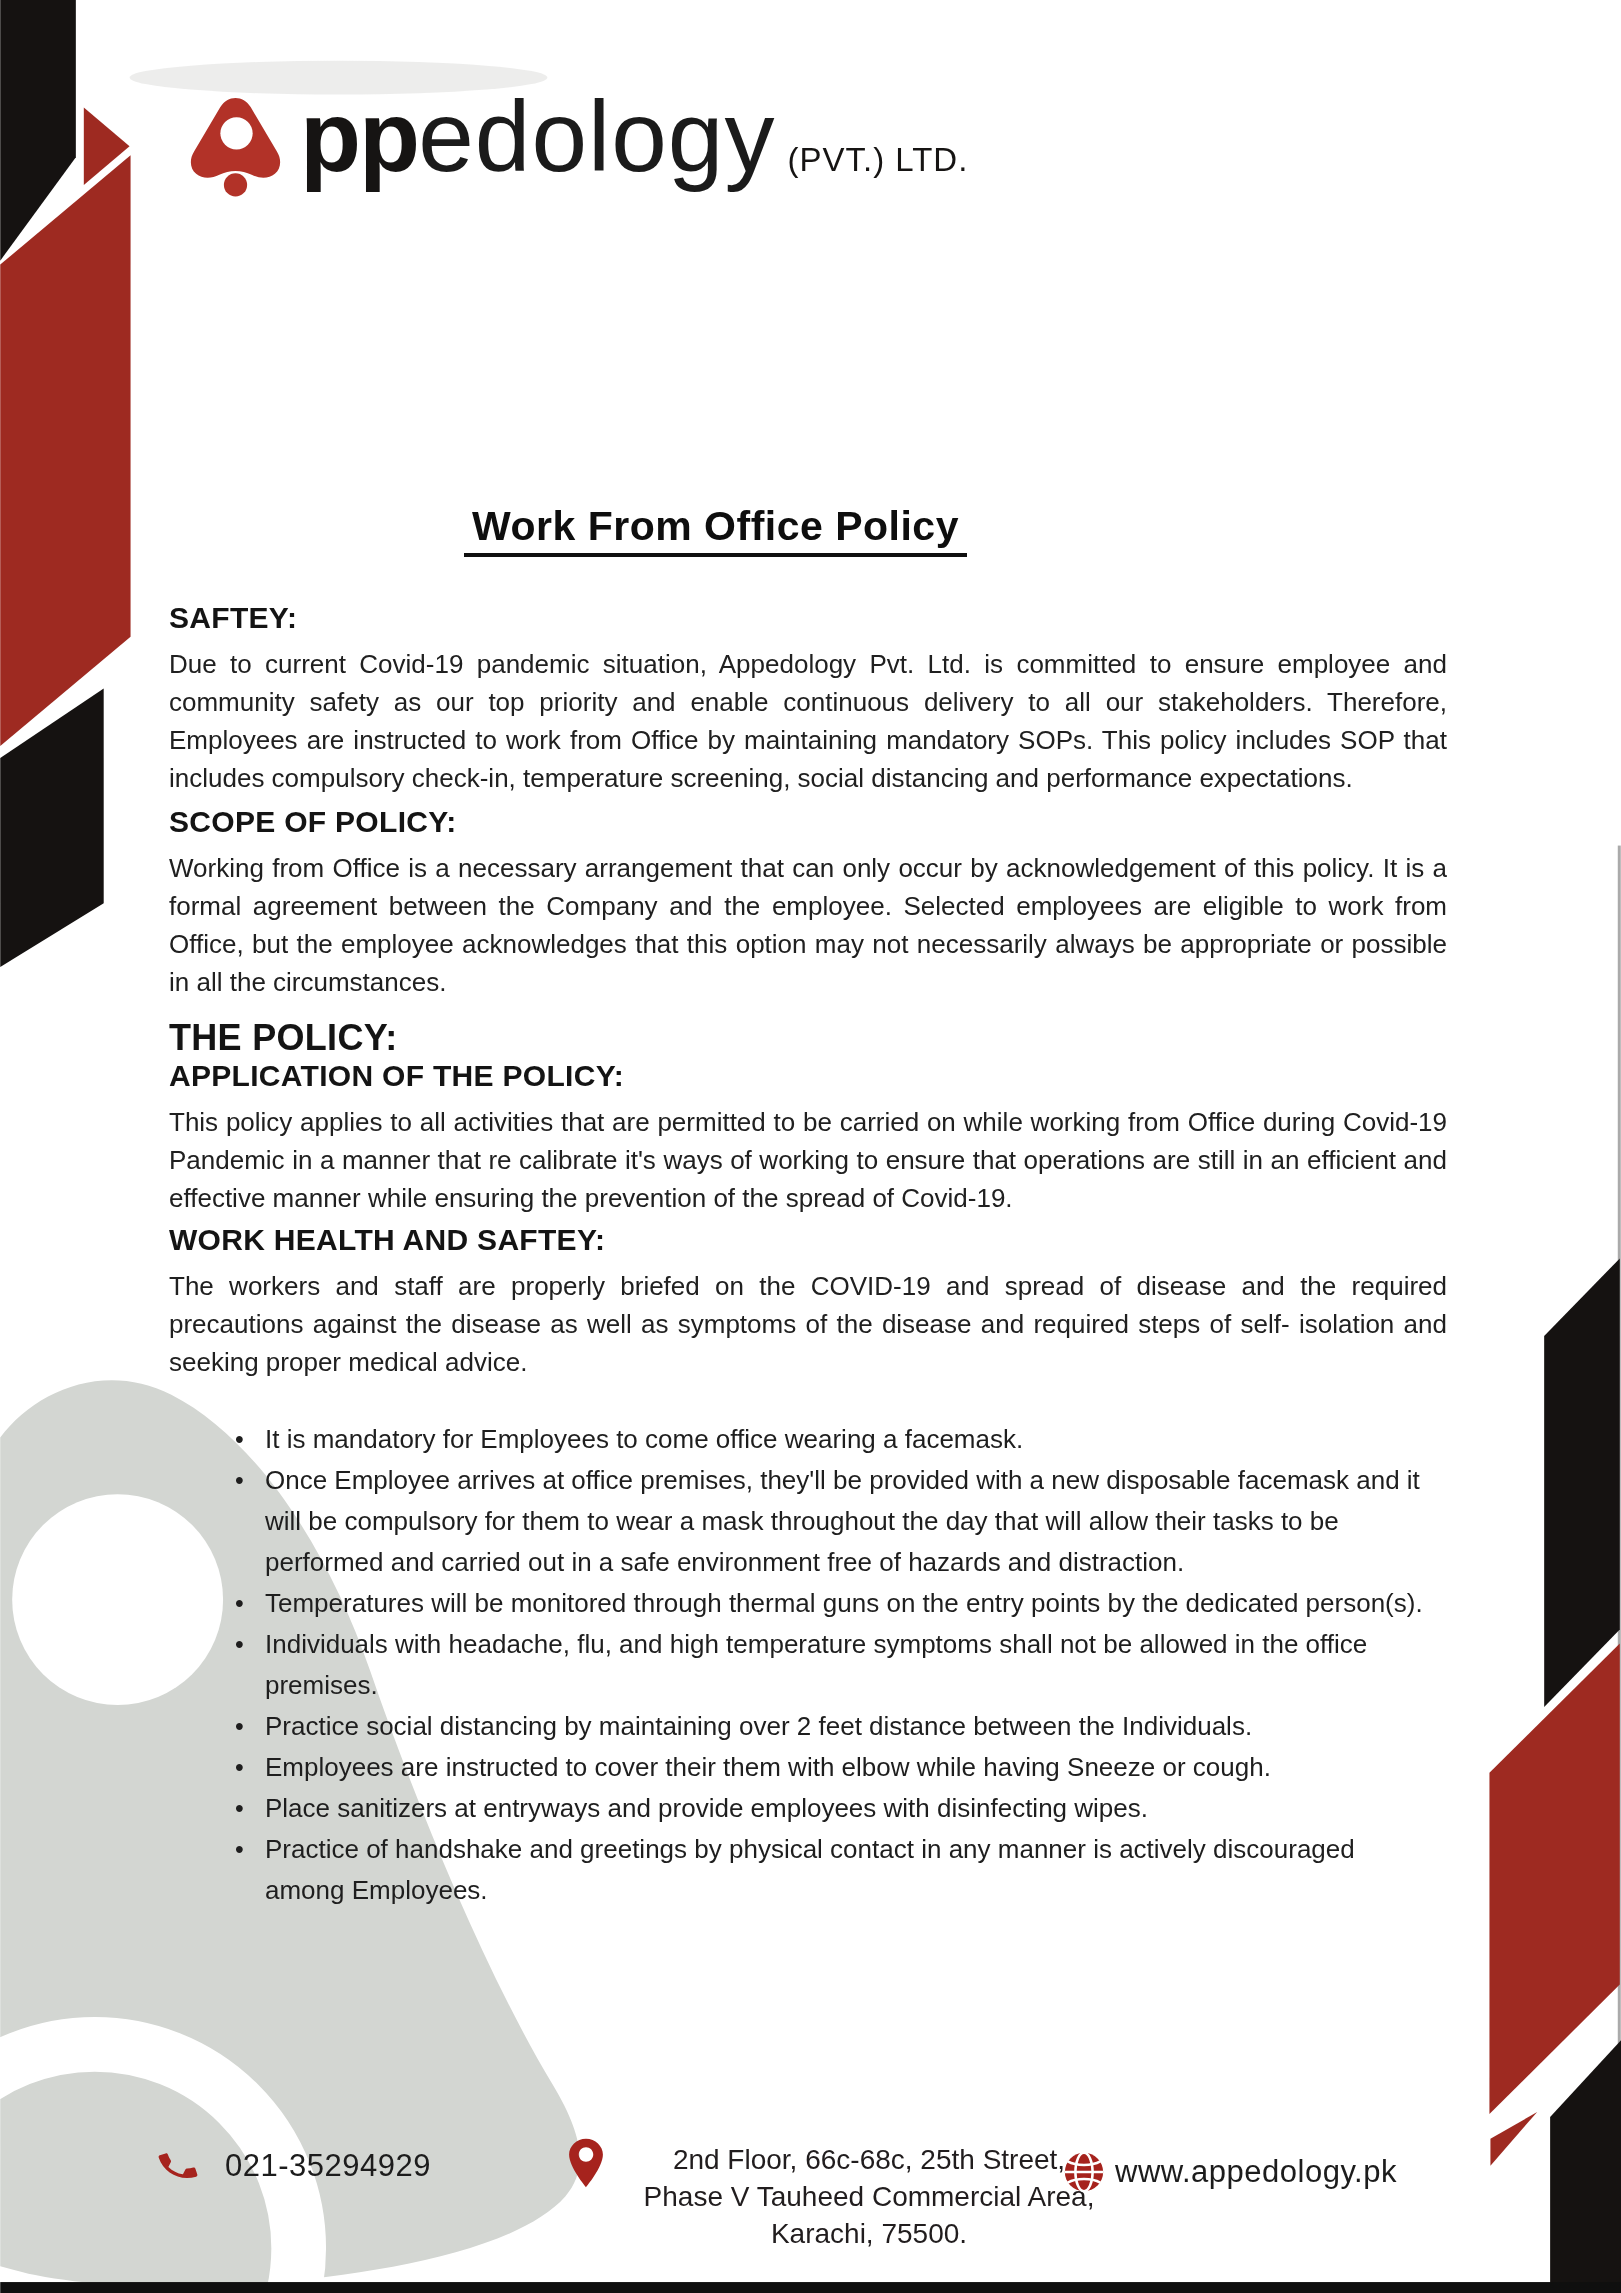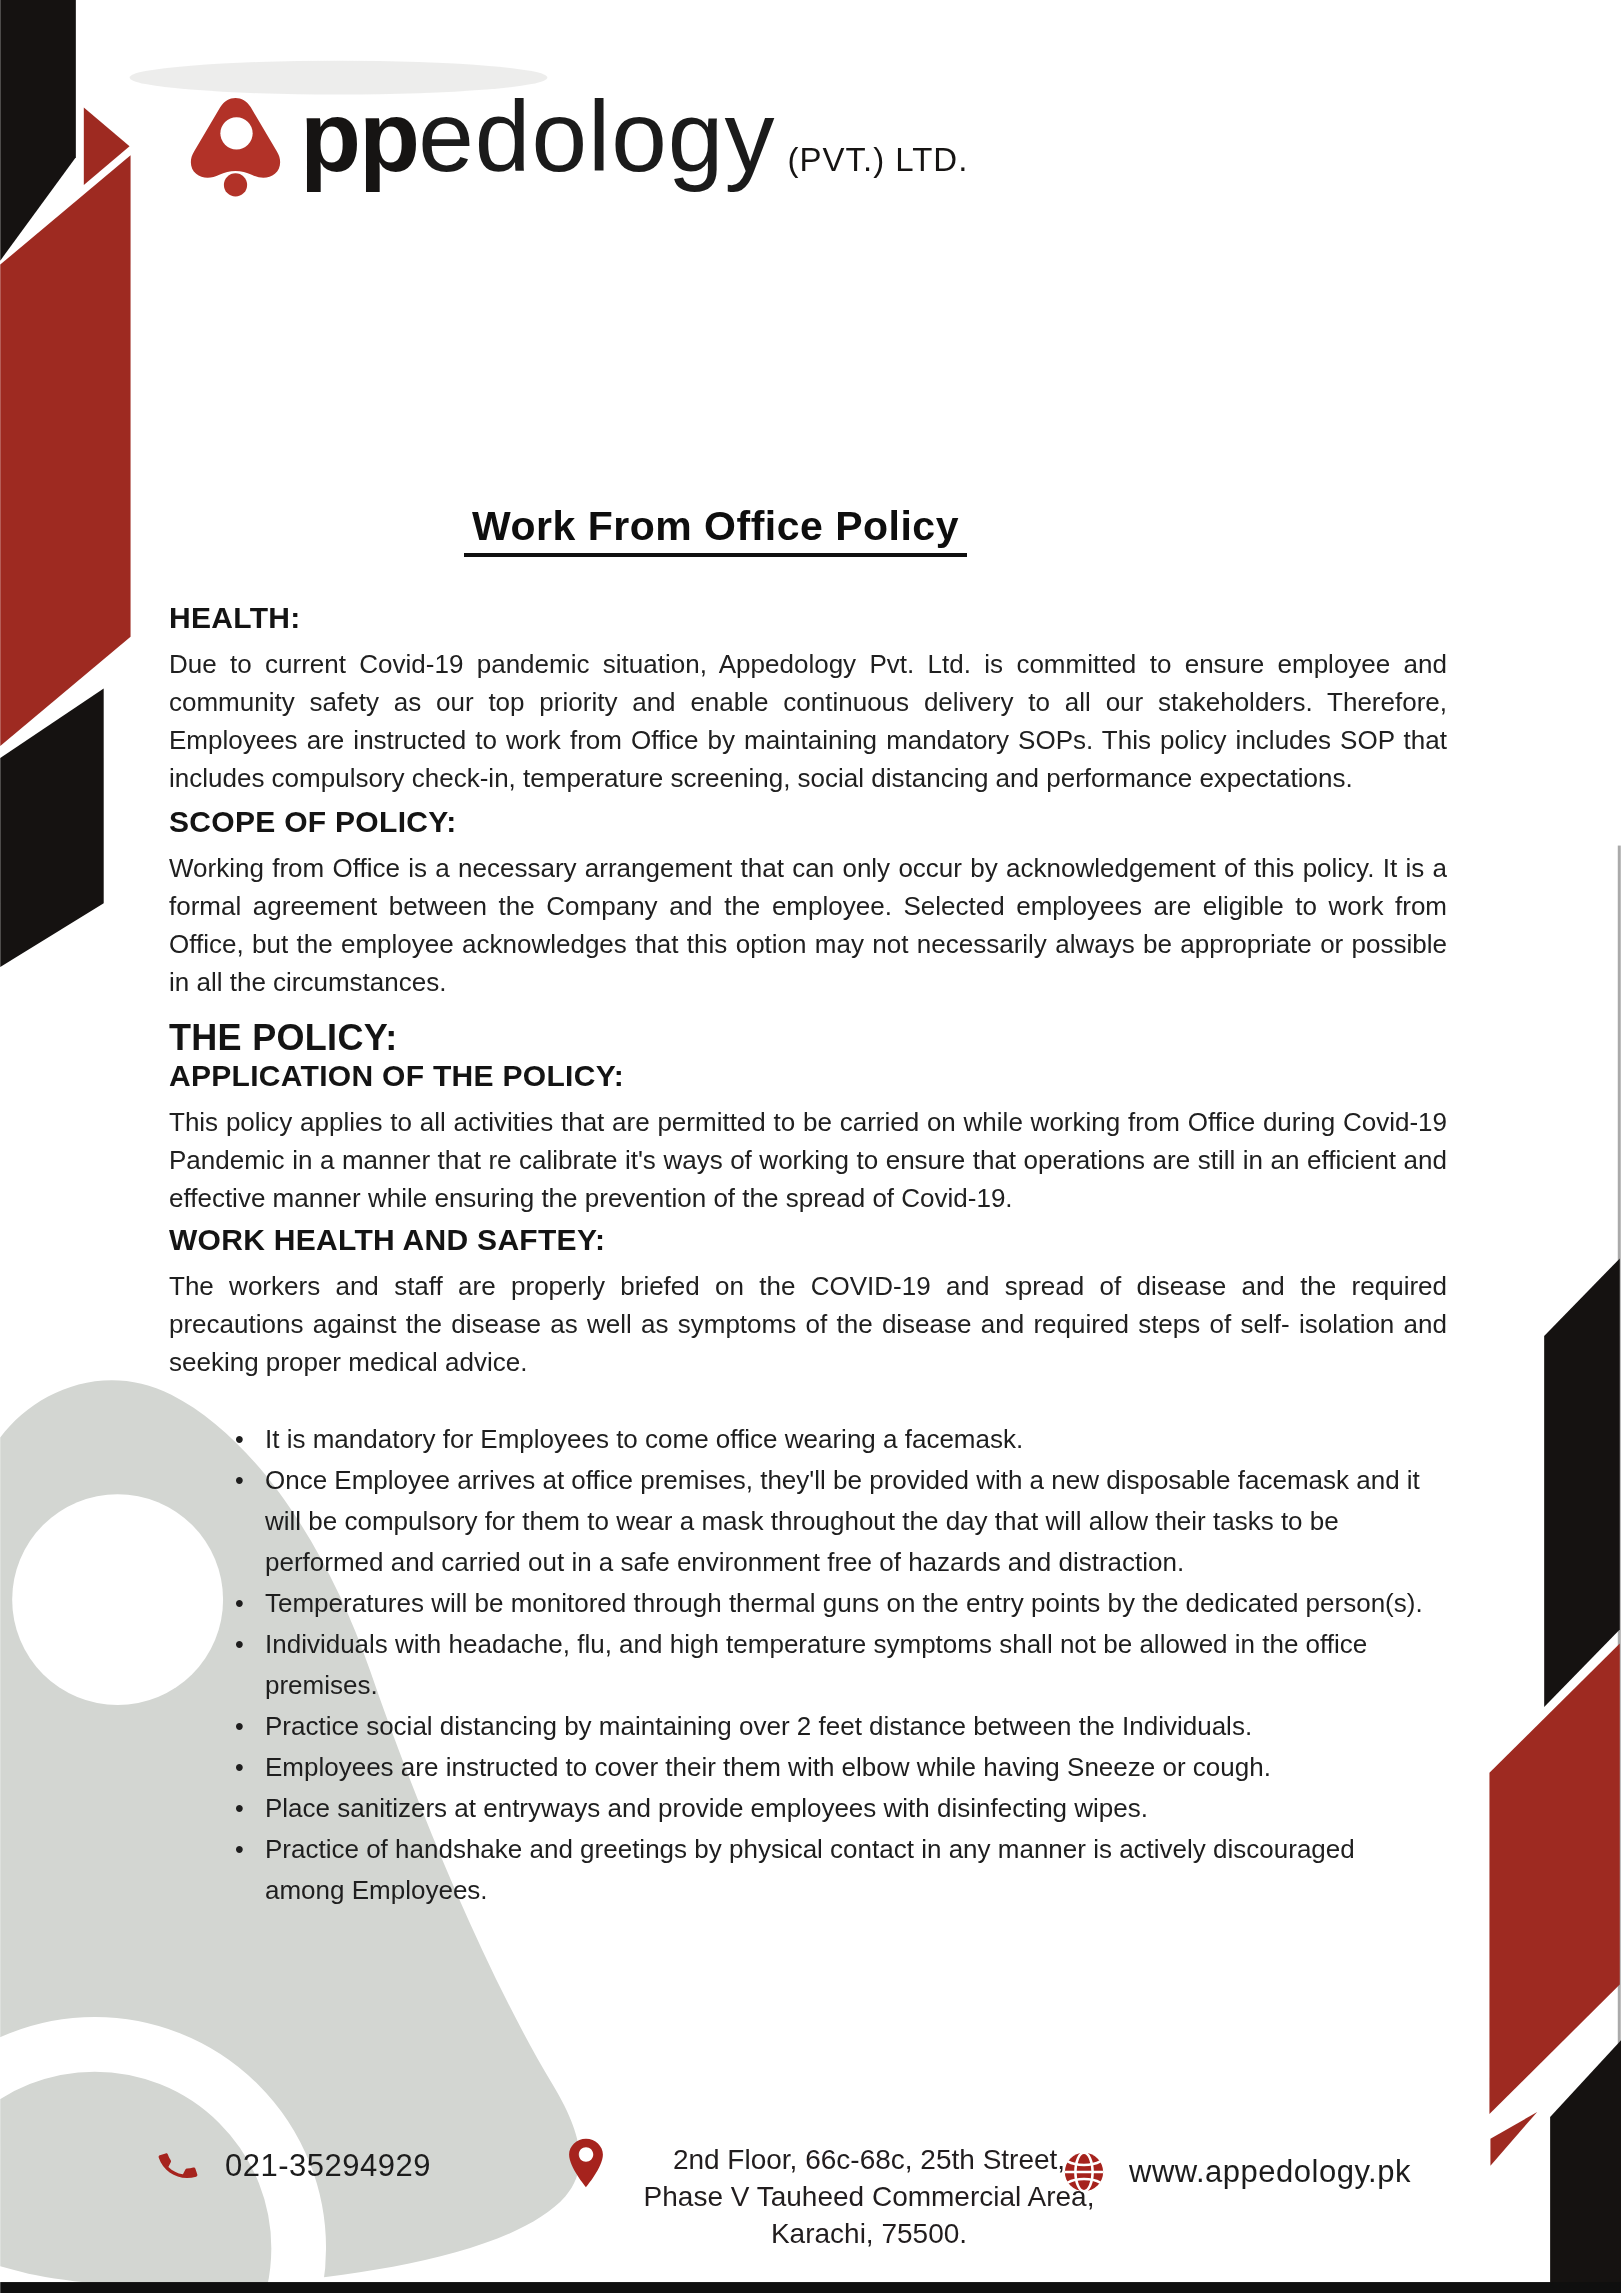--- a/index.html
+++ b/index.html
@@ -34,21 +34,21 @@
   ul.bullets{margin:38px 0 0; padding:0 6px 0 96px; list-style:none;}
   ul.bullets li{font-size:26px; line-height:41px; position:relative; color:#1e1e1e; margin:0;}
   ul.bullets li::before{content:"\2022"; position:absolute; left:-30px; top:0; font-size:25px; color:#1e1e1e;}
 
   
   .footer{position:absolute; left:0; top:2109px; width:1622px; height:179px;}
   .phone-group{position:absolute; left:157px; top:36px; display:flex; align-items:center; gap:26px;}
   .footer-text{font-size:31px; color:#1c1c1c; letter-spacing:0.5px;}
   .address-group{position:absolute; left:557px; top:18px; display:flex; gap:20px;}
   .address-text{width:468px; text-align:center; font-size:28px; line-height:37px; color:#211d1e; margin-top:14px;}
-  .web-group{position:absolute; left:1061px; top:40px; display:flex; align-items:center; gap:22px;}
+  .web-group{position:absolute; left:1061px; top:40px; display:flex; align-items:center; gap:8px;}
 </style>
 </head>
 <body>
 
 <div class="page">
 
   <svg class="decor" width="1622" height="2293" viewBox="0 0 1630 2305">
 
     <rect x="1626" y="850" width="3" height="1455" fill="#8d8d8d" opacity="0.75"></rect>
 
@@ -90,21 +90,21 @@
           <span class="lt-light">edology</span>
         <span class="lt-suffix">(PVT.) LTD.</span>
       </div>
     </div>
 
     <div class="col">
       <div class="title-wrap">
         <span class="doc-title">Work From Office Policy</span>
       </div>
 
-      <h2 class="sec purpose">HEALTH:</h2>
+      <h2 class="sec purpose">SAFTEY:</h2>
       <p class="para">Due to current Covid-19 pandemic situation, Appedology Pvt. Ltd. is committed to ensure employee and community safety as our top priority and enable continuous delivery to all our stakeholders. Therefore, Employees are instructed to work from Office by maintaining mandatory SOPs. This policy includes SOP that includes compulsory check-in, temperature screening, social distancing and performance expectations.</p>
 
       <h2 class="sec scope">SCOPE OF POLICY:</h2>
       <p class="para">Working from Office is a necessary arrangement that can only occur by acknowledgement of this policy. It is a formal agreement between the Company and the employee. Selected employees are eligible to work from Office, but the employee acknowledges that this option may not necessarily always be appropriate or possible in all the circumstances.</p>
 
       <h2 class="sec policy-big">THE POLICY:</h2>
 
       <h2 class="sec application">APPLICATION OF THE POLICY:</h2>
       <p class="para">This policy applies to all activities that are permitted to be carried on while working from Office during Covid-19 Pandemic in a manner that re calibrate it's ways of working to ensure that operations are still in an efficient and effective manner while ensuring the prevention of the spread of Covid-19.</p>
 

